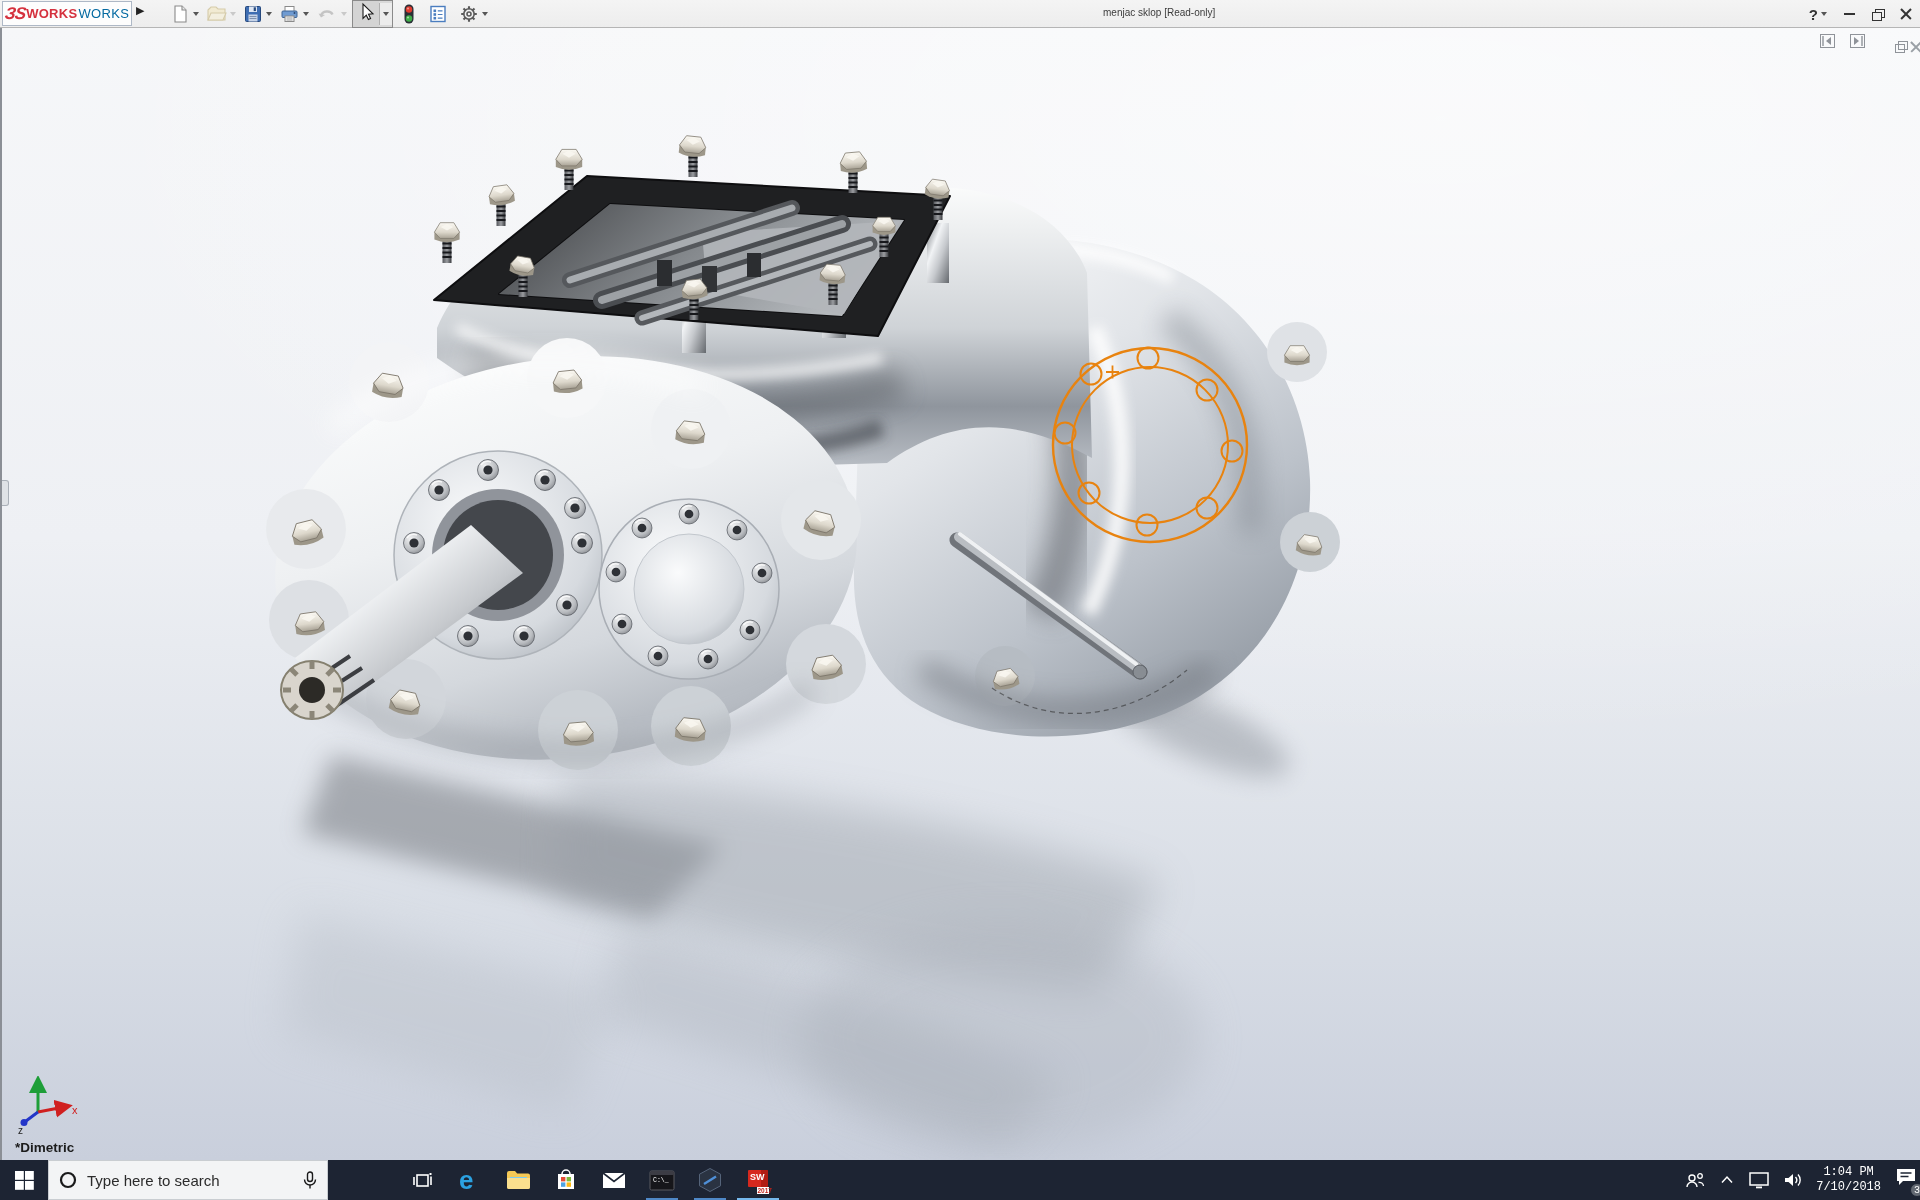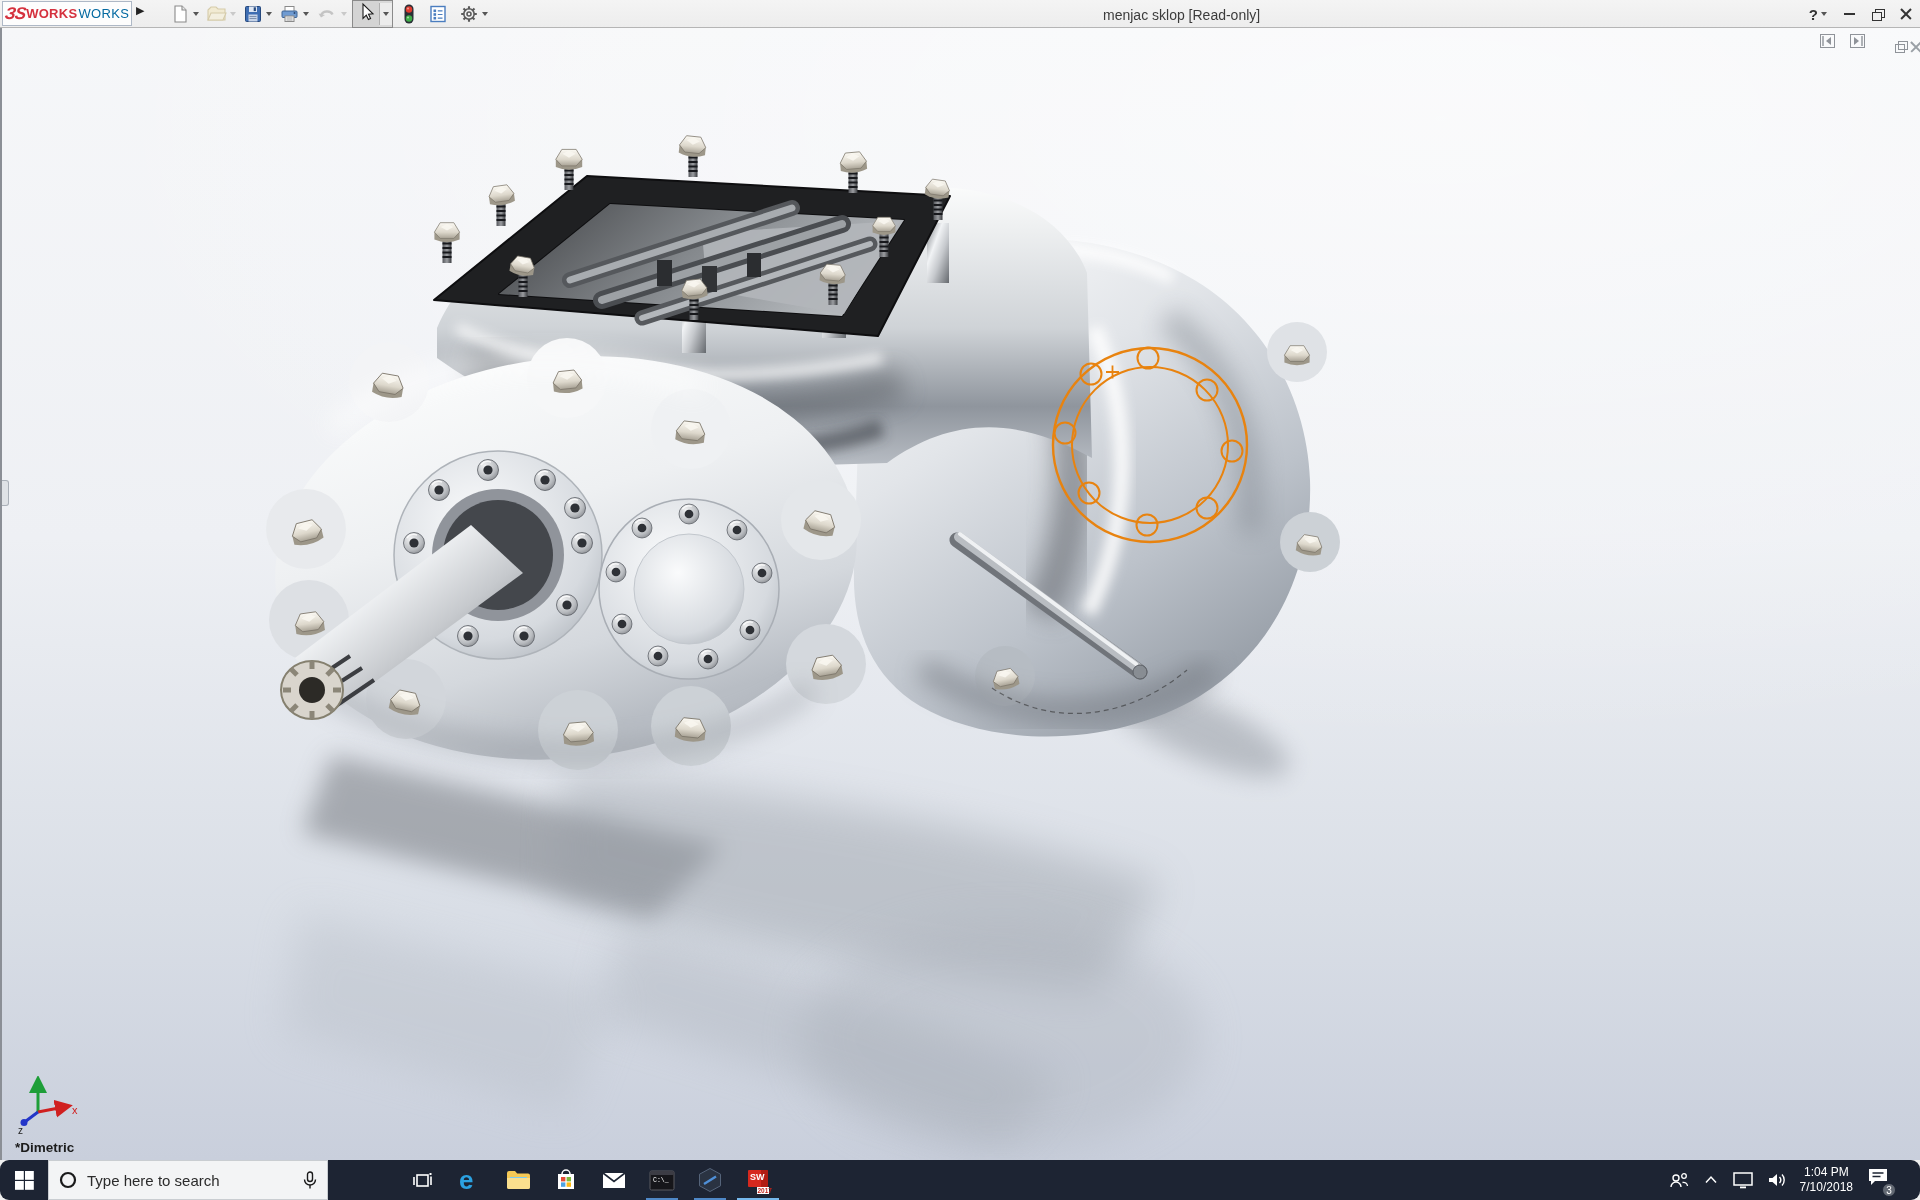--- a/index.html
+++ b/index.html
@@ -18,21 +18,21 @@
   .toolbar { position:absolute; left:168px; top:2px; height:24px; display:flex; align-items:center; }
   .tb-btn { display:flex; align-items:center; margin-right:3px; padding:1px 1px; border:1px solid transparent; }
   .tb-btn svg { display:block; }
   .tb-btn.disabled { opacity:.45; }
   .caret { width:0; height:0; border-left:3.5px solid transparent; border-right:3.5px solid transparent;
     border-top:4px solid #555; margin-left:3px; }
   .disabled .caret { border-top-color:#9a9a9a; }
   .tb-select { display:flex; align-items:center; border:1px solid #8a8a8a; background:#d9d9d9; margin-right:6px; }
   .tb-select .arrow-part { padding:1px 3px; background:#d4d4d4; }
   .tb-select .caret-part { padding:0 3px; background:#ececec; border-left:1px solid #b0b0b0; height:22px; display:flex; align-items:center; }
-  .win-title { position:absolute; left:1103px; top:7px; font-size:14px; color:#3c3c3c; }
+  .win-title { position:absolute; left:1103px; top:7px; font-size:10px; color:#3c3c3c; }
   .win-controls { position:absolute; right:8px; top:0; height:28px; display:flex; align-items:center; gap:17px; }
   .help-q { font-size:15px; color:#333; font-weight:bold; }
   .wc { display:flex; align-items:center; }
   .mini-bar { width:11px; height:2px; background:#333; }
   .restore-ic { position:relative; width:11px; height:10px; }
   .restore-ic:before { content:""; position:absolute; left:3px; top:0; width:8px; height:7px; border:1.4px solid #333; }
   .restore-ic:after { content:""; position:absolute; left:0; top:3px; width:8px; height:7px; border:1.4px solid #333; background:#f0f0f0; }
   .close-x { position:relative; width:12px; height:12px; }
   .close-x:before,.close-x:after { content:""; position:absolute; left:-1px; top:5px; width:14px; height:1.8px; background:#333; }
   .close-x:before { transform:rotate(45deg); } .close-x:after { transform:rotate(-45deg); }
@@ -52,30 +52,30 @@
   .doc-restore:after { content:""; position:absolute; left:0; top:3px; width:8px; height:7px; border:1.3px solid #8f9399; }
   .doc-x { position:relative; width:12px; height:12px; }
   .doc-x:before,.doc-x:after { content:""; position:absolute; left:-1px; top:5px; width:14px; height:1.6px; background:#9aa0a6; }
   .doc-x:before { transform:rotate(45deg); } .doc-x:after { transform:rotate(-45deg); }
   .splitter-tab { position:absolute; left:0; top:452px; width:7px; height:26px; background:#dfe2e6;
     border:1px solid #aab0b8; border-left:none; border-radius:0 3px 3px 0; }
   .orientation-label { position:absolute; left:13px; top:1112px; font-size:13.5px; font-weight:bold; color:#1c1c1c; }
   .model-svg { position:absolute; inset:0; }
 
   
-  .taskbar { position:absolute; left:0; top:1160px; width:1920px; height:40px; background:#1d2433; display:flex; align-items:stretch;border-radius:9px; }
+  .taskbar { position:absolute; left:0; top:1160px; width:1920px; height:40px; background:#1d2433; display:flex; align-items:stretch; }
   .start-btn { width:48px; height:40px; display:flex; align-items:center; justify-content:center; }
   .search-box { width:280px; height:40px; background:#f3f4f5; border:1px solid #c9cdd1; display:flex; align-items:center; padding:0 10px; gap:10px; }
   .search-box input { flex:1; border:none; outline:none; background:transparent; font-size:15px; color:#1f1f1f; font-family:"Liberation Sans",sans-serif; }
   .search-box input::placeholder { color:#2b2b2b; opacity:1; }
   .tb-apps { display:flex; align-items:stretch; margin-left:70px; }
   .app-slot { width:48px; display:flex; align-items:center; justify-content:center; position:relative; }
   .app-slot.running:after { content:""; position:absolute; bottom:0; left:8px; right:8px; height:2.5px; background:#4f88c7; }
   .app-slot.active:after { left:3px; right:3px; background:#76b9ed; }
-  .tray { position:absolute; right:0; top:1160px; height:40px; display:flex; align-items:center; gap:13px; padding-right:28px; }
+  .tray { position:absolute; right:0; top:1160px; height:40px; display:flex; align-items:center; gap:13px; padding-right:0;font-family:Liberation Mono, monospace; }
   .clock { color:#fff; font-size:12px; text-align:center; line-height:1.25; }
   .ac-wrap { position:relative; width:26px; height:28px; }
   .badge { position:absolute; right:-4px; bottom:-3px; width:14px; height:14px; border-radius:50%; background:#636973;
     color:#fff; font-size:10px; display:flex; align-items:center; justify-content:center; border:1px solid #1d2433; }
 </style>
 </head>
 <body>
 
 <div class="screen">
 

